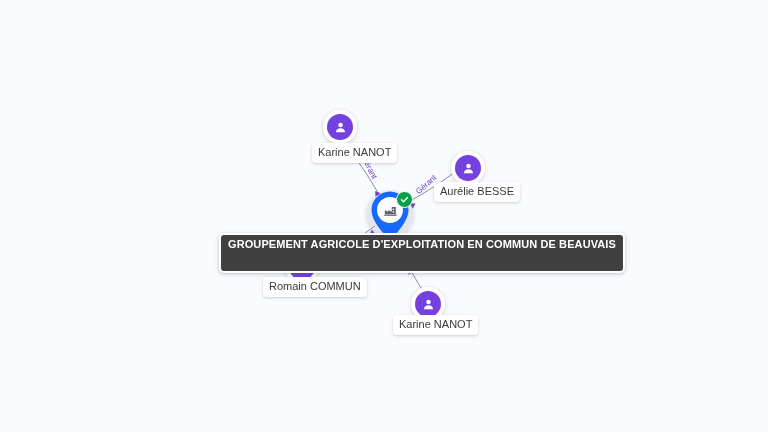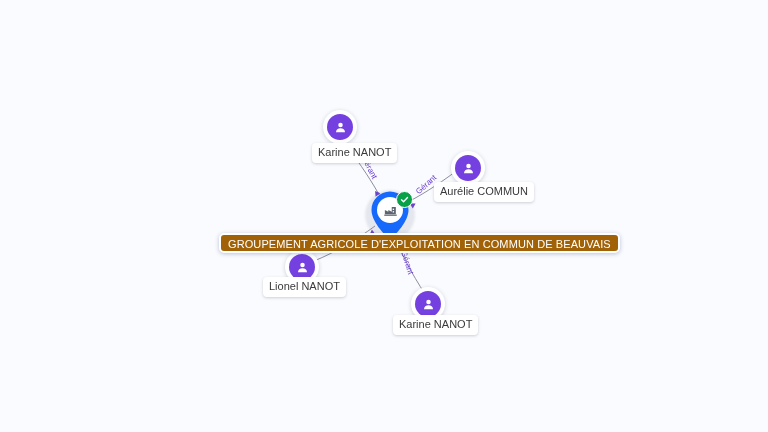--- a/index.html
+++ b/index.html
@@ -116,31 +116,32 @@
     align-items: center;
     justify-content: center;
     z-index: 3;
   }
 
   
   #company-label {
     position: absolute;
     left: 219px;
     top: 233px;
-    background: #a16207;
+    background: #404040;
     border: 2px solid #ffffff;
     border-radius: 5px;
     box-shadow: 0 1px 4px rgba(30,60,120,0.30);
     color: #ffffff;
     font-size: 11px;
     line-height: 13px;
     letter-spacing: 0.1px;
-    padding: 3px 7px 0 7px;
+    padding: 3px 7px 20px 7px;
     white-space: nowrap;
     z-index: 9;
+    font-weight: bold;
   }
 
   
   .edge-role {
     position: absolute;
     color: #6a3fd0;
     font-size: 8px;
     line-height: 9px;
     white-space: nowrap;
     z-index: 5;
@@ -183,31 +184,31 @@
   <div class="person-label" style="left:312px; top:143px;">Karine NANOT</div>
 
   <div class="person-node" style="left:451px; top:151px;">
     <div class="person-disc">
       <svg width="15" height="15" viewBox="0 0 24 24" fill="#ffffff">
         <circle cx="12" cy="8" r="3.6"></circle>
         <path d="M4.8 19.5c0-3.9 3.3-6.2 7.2-6.2s7.2 2.3 7.2 6.2z"></path>
       </svg>
     </div>
   </div>
-  <div class="person-label" style="left:434px; top:182px;">Aurélie COMMUN</div>
+  <div class="person-label" style="left:434px; top:182px;">Aurélie BESSE</div>
 
   <div class="person-node" style="left:285px; top:250px;">
     <div class="person-disc">
       <svg width="15" height="15" viewBox="0 0 24 24" fill="#ffffff">
         <circle cx="12" cy="8" r="3.6"></circle>
         <path d="M4.8 19.5c0-3.9 3.3-6.2 7.2-6.2s7.2 2.3 7.2 6.2z"></path>
       </svg>
     </div>
   </div>
-  <div class="person-label" style="left:263px; top:277px;">Lionel NANOT</div>
+  <div class="person-label" style="left:263px; top:277px;">Romain COMMUN</div>
 
   <div class="person-node" style="left:411px; top:287px;">
     <div class="person-disc">
       <svg width="15" height="15" viewBox="0 0 24 24" fill="#ffffff">
         <circle cx="12" cy="8" r="3.6"></circle>
         <path d="M4.8 19.5c0-3.9 3.3-6.2 7.2-6.2s7.2 2.3 7.2 6.2z"></path>
       </svg>
     </div>
   </div>
   <div class="person-label" style="left:393px; top:315px;">Karine NANOT</div>

